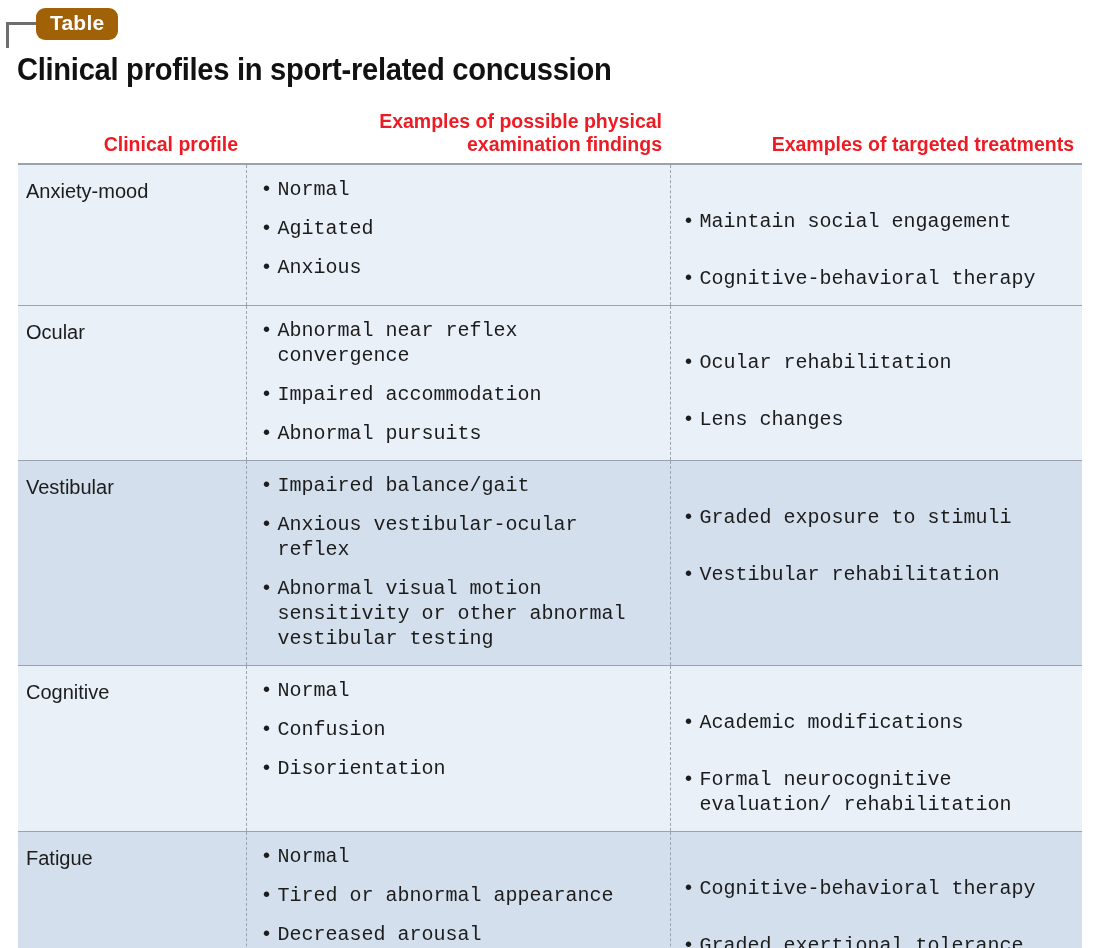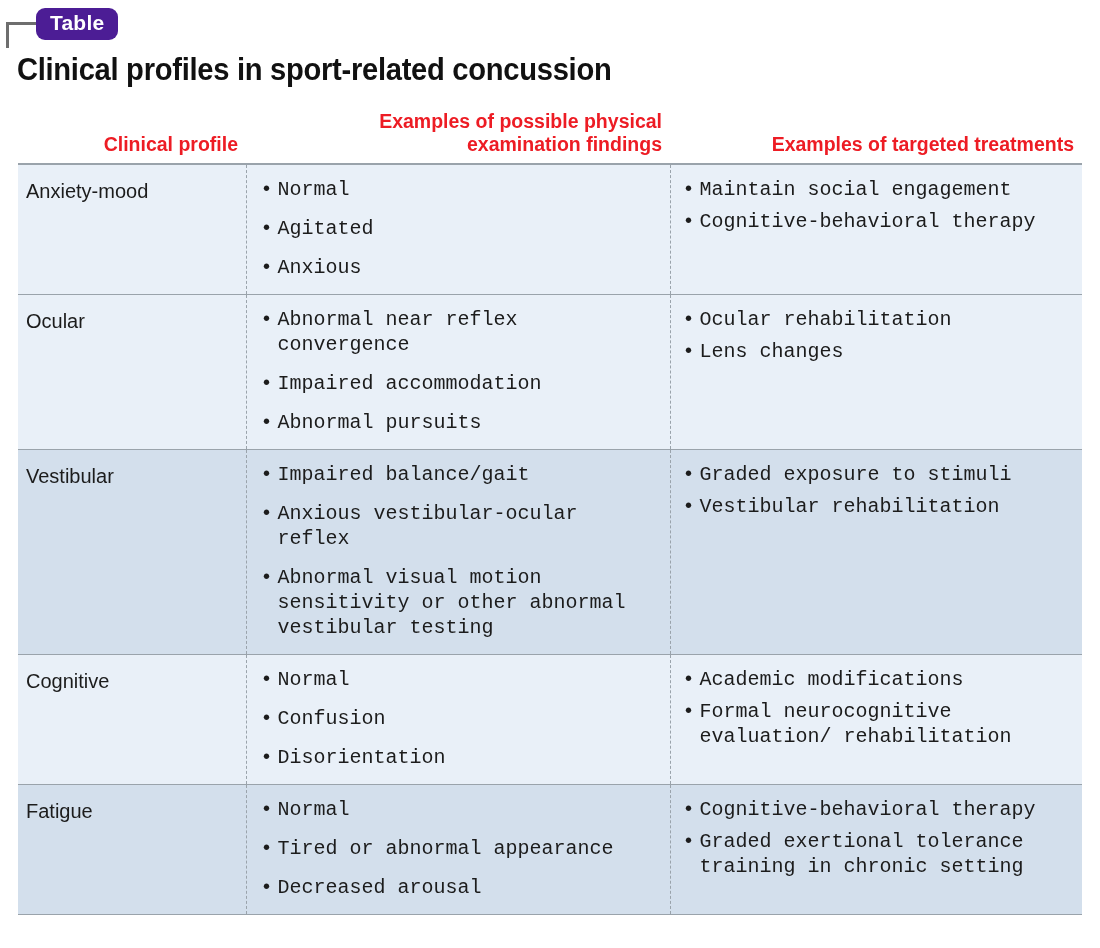--- a/index.html
+++ b/index.html
@@ -34,21 +34,21 @@
     width: 46px;
     height: 26px;
     border-left: 3px solid #6e6e6e;
     border-top: 3px solid #6e6e6e;
     box-sizing: border-box;
   }
   .badge {
     position: absolute;
     left: 36px;
     top: 8px;
-    background: #4c1d95;
+    background: #a16207;
     color: #ffffff;
     font-size: 21px;
     font-weight: bold;
     letter-spacing: 0.2px;
     padding: 4px 14px 6px 14px;
     border-radius: 9px;
     line-height: 1.05;
   }
 
   
@@ -145,21 +145,21 @@
     left: 0;
     top: 0;
     font-size: 20px;
     line-height: 1.25;
     color: #1c1c1c;
   }
   
   td.col-findings ul.blist li { margin-bottom: 14px; }
   td.col-findings ul.blist li:last-child { margin-bottom: 0; }
   
-  td.col-treat ul.blist li { margin-bottom: 7px; }
+  td.col-treat ul.blist li { margin-bottom: 7px; margin-top: 32px; }
   td.col-treat ul.blist li:last-child { margin-bottom: 0; }
 </style>
 </head>
 <body>
 
 <div class="page">
 
   <div class="badge-zone">
     <div class="corner-bracket"></div>
     <div class="badge">Table</div>

